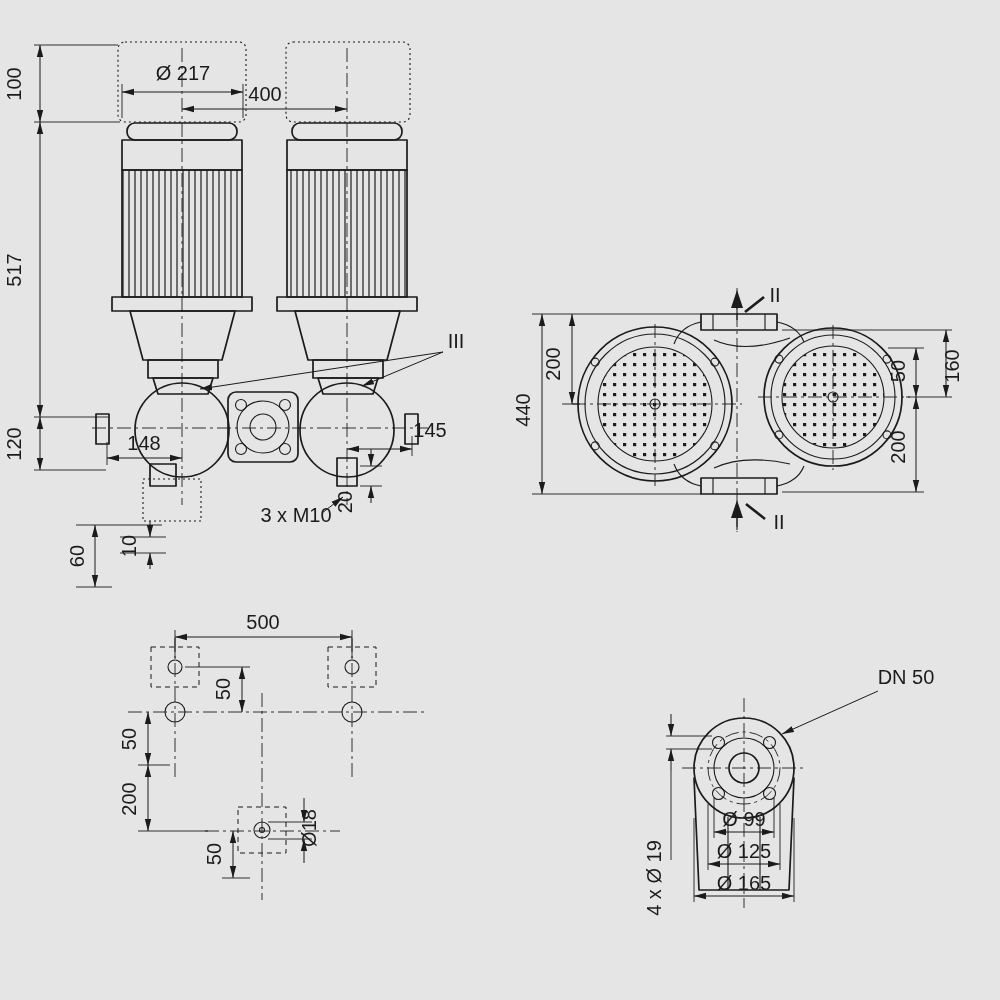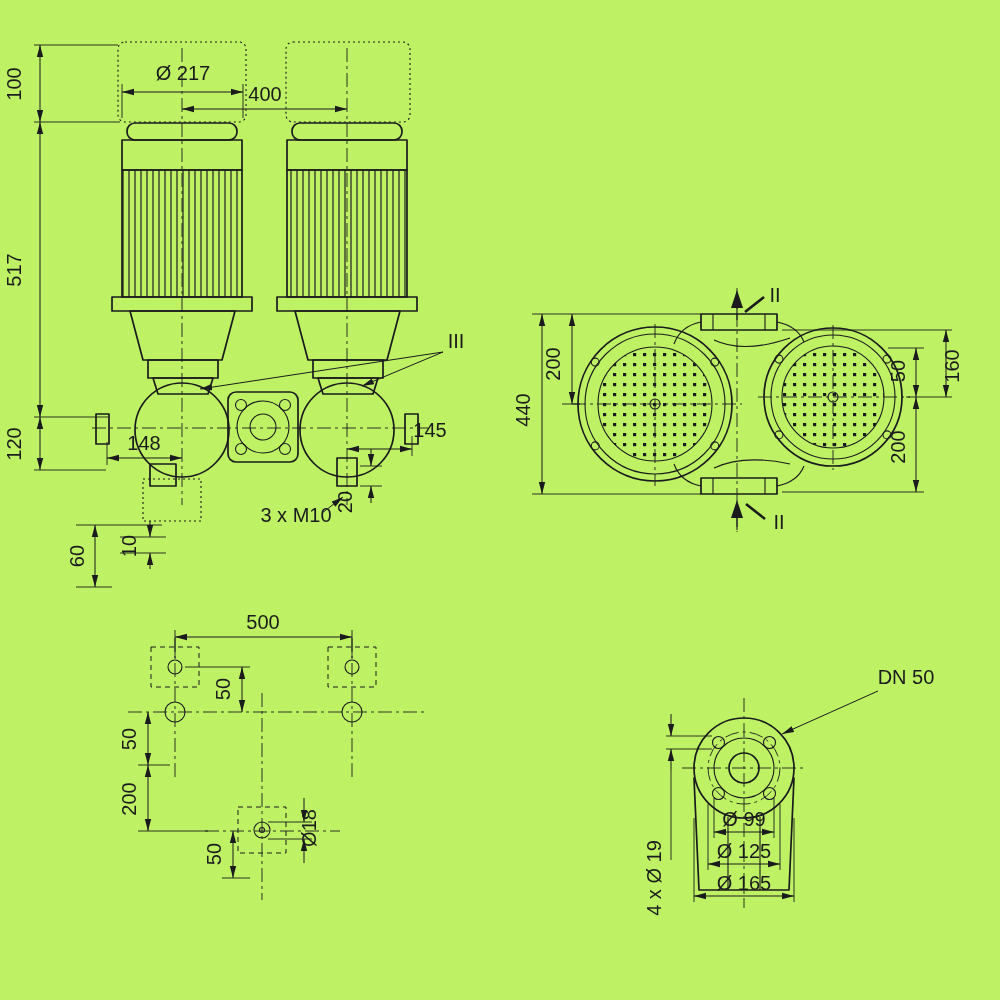--- a/index.html
+++ b/index.html
@@ -1,16 +1,16 @@
 <!DOCTYPE html>
 <html><head>
 <meta charset="utf-8">
 <style>
   html,body{margin:0;padding:0;background:#fff;}
-  .canvas{width:1000px;height:1000px;background:#bef264;position:relative;}
+  .canvas{width:1000px;height:1000px;background:#e5e5e5;position:relative;}
   svg{display:block;}
   text{font-family:"Liberation Sans",sans-serif;font-size:20px;fill:#1b1b1d;}
   .outline{stroke:#1b1b1d;stroke-width:1.7;fill:none;stroke-linejoin:round;stroke-linecap:round;}
   .thin{stroke:#1b1b1d;stroke-width:1.1;fill:none;}
   .dml{stroke:#1b1b1d;stroke-width:1;fill:none;}
   .ext{stroke:#1b1b1d;stroke-width:0.9;fill:none;}
   .cl{stroke:#1b1b1d;stroke-width:0.9;fill:none;stroke-dasharray:14 4 3 4;}
   .dashed{stroke:#1b1b1d;stroke-width:1;fill:none;stroke-dasharray:5 4;}
   .dotted{stroke:#1b1b1d;stroke-width:1.1;fill:none;stroke-dasharray:2 3;}
   .sect{stroke:#1b1b1d;stroke-width:2.6;fill:none;}

